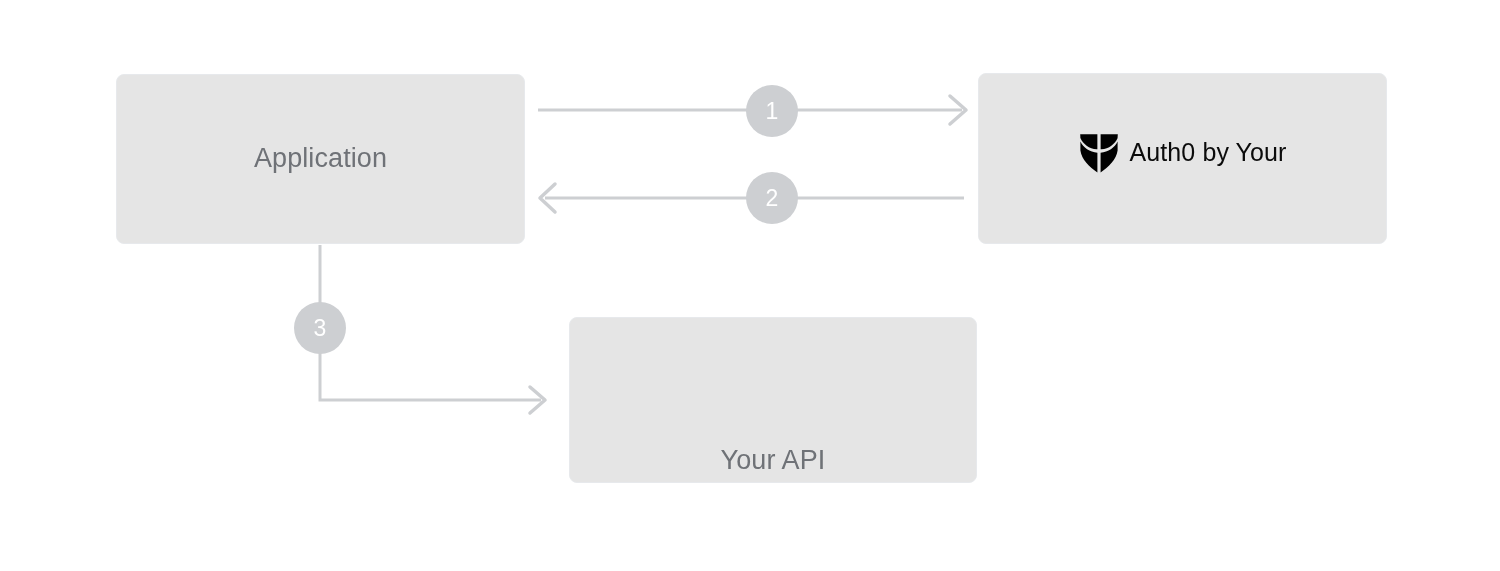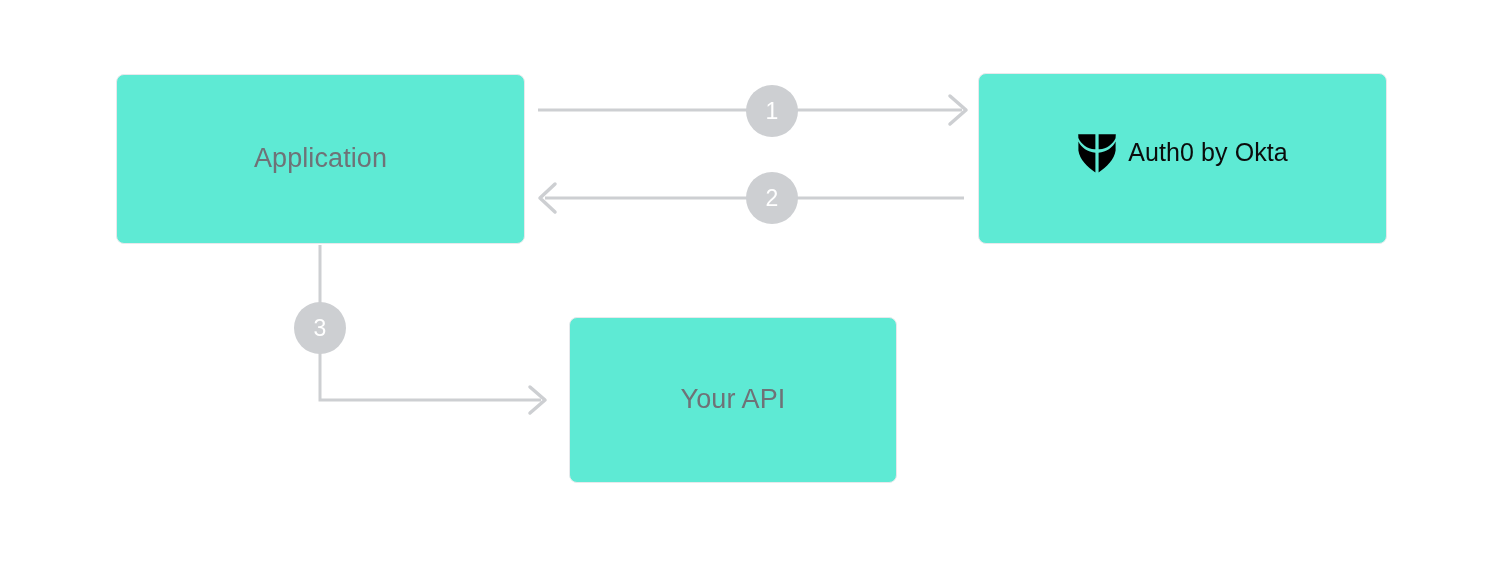--- a/index.html
+++ b/index.html
@@ -17,41 +17,41 @@
     width: 1500px;
     height: 571px;
     background: #ffffff;
     overflow: hidden;
   }
 
   
   .node {
     position: absolute;
     box-sizing: border-box;
-    background: #5eead4;
+    background: #e5e5e5;
     border: 1px solid #e7e9ec;
     border-radius: 8px;
     display: flex;
     flex-direction: column;
     align-items: center;
     justify-content: center;
     text-align: center;
   }
   .node-line {
     color: #6f7277;
     font-size: 27px;
     font-weight: 400;
     line-height: 1.55;
     letter-spacing: 0.1px;
     white-space: nowrap;
   }
 
   #node-application { left: 116px; top: 74px;  width: 409px; height: 170px; }
   #node-auth-server { left: 978px; top: 73px;  width: 409px; height: 171px; }
-  #node-your-api    { left: 569px; top: 317px; width: 328px; height: 166px; }
+  #node-your-api    { left: 569px; top: 317px; width: 408px; height: 166px; justify-content: flex-end; }
 
   
   .brand-lockup {
     display: flex;
     align-items: center;
     justify-content: center;
     gap: 11px;
     margin-bottom: 12px;
   }
   .brand-mark {
@@ -144,21 +144,21 @@
       <svg class="brand-mark" viewBox="0 0 40 42" aria-hidden="true">
 
         <path fill="#000000" d="M 1.2 2.2 L 18.4 2.2 L 18.4 17.2 C 10.6 17.6 4.0 12.0 1.4 6.0 Z"></path>
 
         <path fill="#000000" d="M 38.8 2.2 L 21.6 2.2 L 21.6 17.2 C 29.4 17.6 36.0 12.0 38.6 6.0 Z"></path>
 
         <path fill="#000000" d="M 1.4 9.6 C 4.2 15.4 10.8 20.4 18.4 20.8 L 18.4 40.4 C 10.4 35.4 2.6 27.4 1.4 18.6 Z"></path>
 
         <path fill="#000000" d="M 38.6 9.6 C 35.8 15.4 29.2 20.4 21.6 20.8 L 21.6 40.4 C 29.6 35.4 37.4 27.4 38.6 18.6 Z"></path>
       </svg>
-      <span class="brand-name">Auth0 by Okta</span>
+      <span class="brand-name">Auth0 by Your</span>
     </div>
   </div>
 
   <div class="node" id="node-your-api">
     <div class="node-line">Your API</div>
   </div>
 
   <div class="step-badge" id="step-badge-1">1</div>
   <div class="step-badge" id="step-badge-2">2</div>
   <div class="step-badge" id="step-badge-3">3</div>

